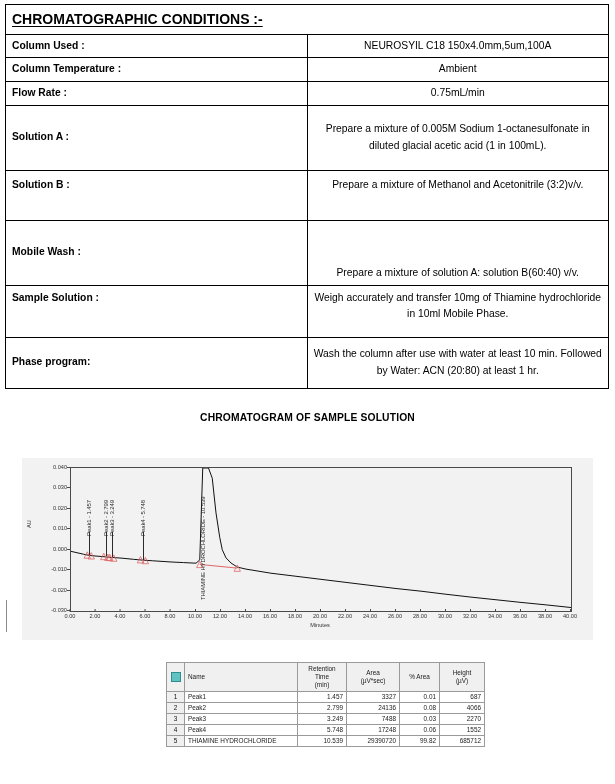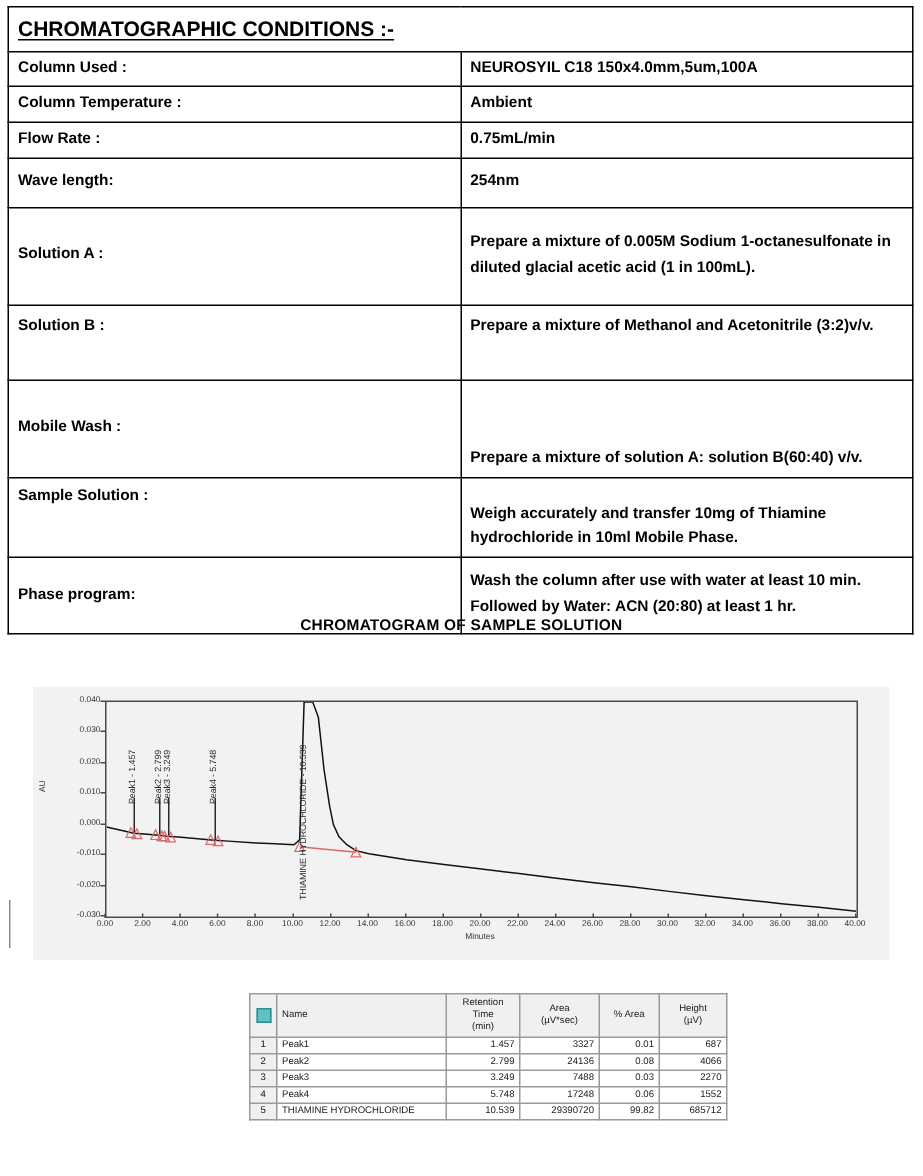--- a/index.html
+++ b/index.html
@@ -51,21 +51,22 @@
     font-weight: bold;
     font-size: 14px;
     text-decoration: underline;
     text-underline-offset: 2px;
   }
   td.label {
     font-weight: bold;
     width: 288px;
   }
   td.value {
-    font-weight: bold;
+    font-weight: normal;
+    text-align: center;
   }
   .bottom-label { vertical-align: bottom; padding-bottom: 3px; }
   .mid-value { vertical-align: middle; }
 
   
   .chart-title {
     position: absolute;
     left: 0;
     top: 412px;
     width: 615px;
@@ -229,38 +230,34 @@
       </tr>
       <tr>
         <td class="label">Column Temperature :</td>
         <td class="value">Ambient</td>
       </tr>
       <tr>
         <td class="label">Flow Rate :</td>
         <td class="value">0.75mL/min</td>
       </tr>
       <tr>
-        <td class="label" style="height:26px">Wave length:</td>
-        <td class="value mid-value">254nm</td>
-      </tr>
-      <tr>
         <td class="label" style="height:58px">Solution A :</td>
         <td class="value">Prepare a mixture of 0.005M Sodium 1-octanesulfonate in diluted glacial acetic acid (1 in 100mL).</td>
       </tr>
       <tr>
         <td class="label" style="height:40px;vertical-align:top;padding-top:6px">Solution B :</td>
         <td class="value" style="vertical-align:top;padding-top:6px">Prepare a mixture of Methanol and Acetonitrile (3:2)v/v.</td>
       </tr>
       <tr>
         <td class="label bottom-label" style="height:58px">Mobile Wash  :</td>
         <td class="value" style="vertical-align:bottom;padding-bottom:3px">Prepare a mixture of solution A: solution B(60:40) v/v.</td>
       </tr>
       <tr>
         <td class="label" style="height:44px;vertical-align:top;padding-top:4px">Sample Solution :</td>
-        <td class="value" style="vertical-align:top;padding-top:16px">Weigh accurately and transfer 10mg of Thiamine hydrochloride in 10ml Mobile Phase.</td>
+        <td class="value" style="vertical-align:top;padding-top:4px">Weigh accurately and transfer 10mg of Thiamine hydrochloride in 10ml Mobile Phase.</td>
       </tr>
       <tr>
         <td class="label" style="height:44px">Phase program:</td>
         <td class="value mid-value">Wash the column after use with water at least 10 min. Followed by Water: ACN (20:80) at least 1 hr.</td>
       </tr>
     </tbody>
   </table>
 </div>
 
 <div class="chart-title">CHROMATOGRAM OF SAMPLE SOLUTION</div>

